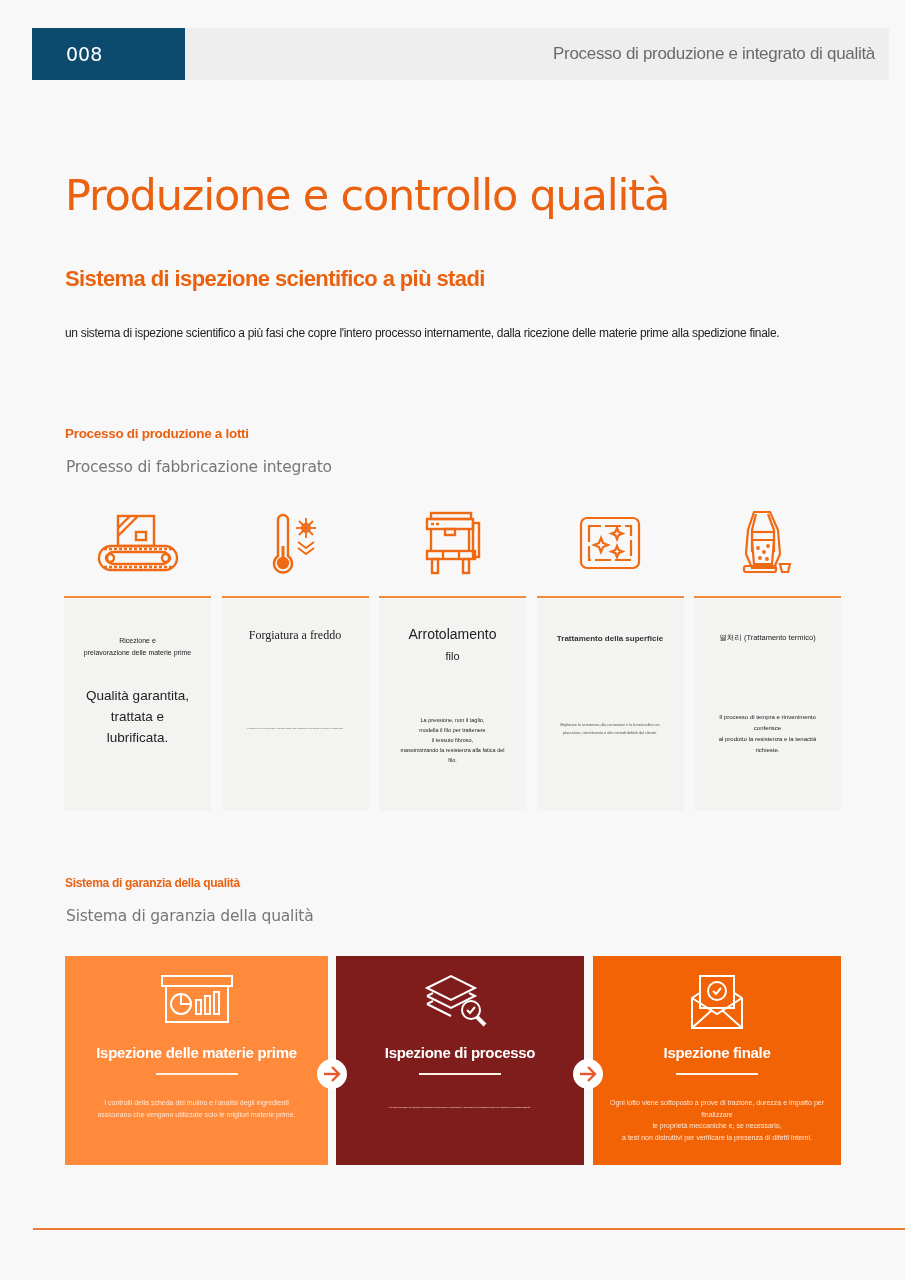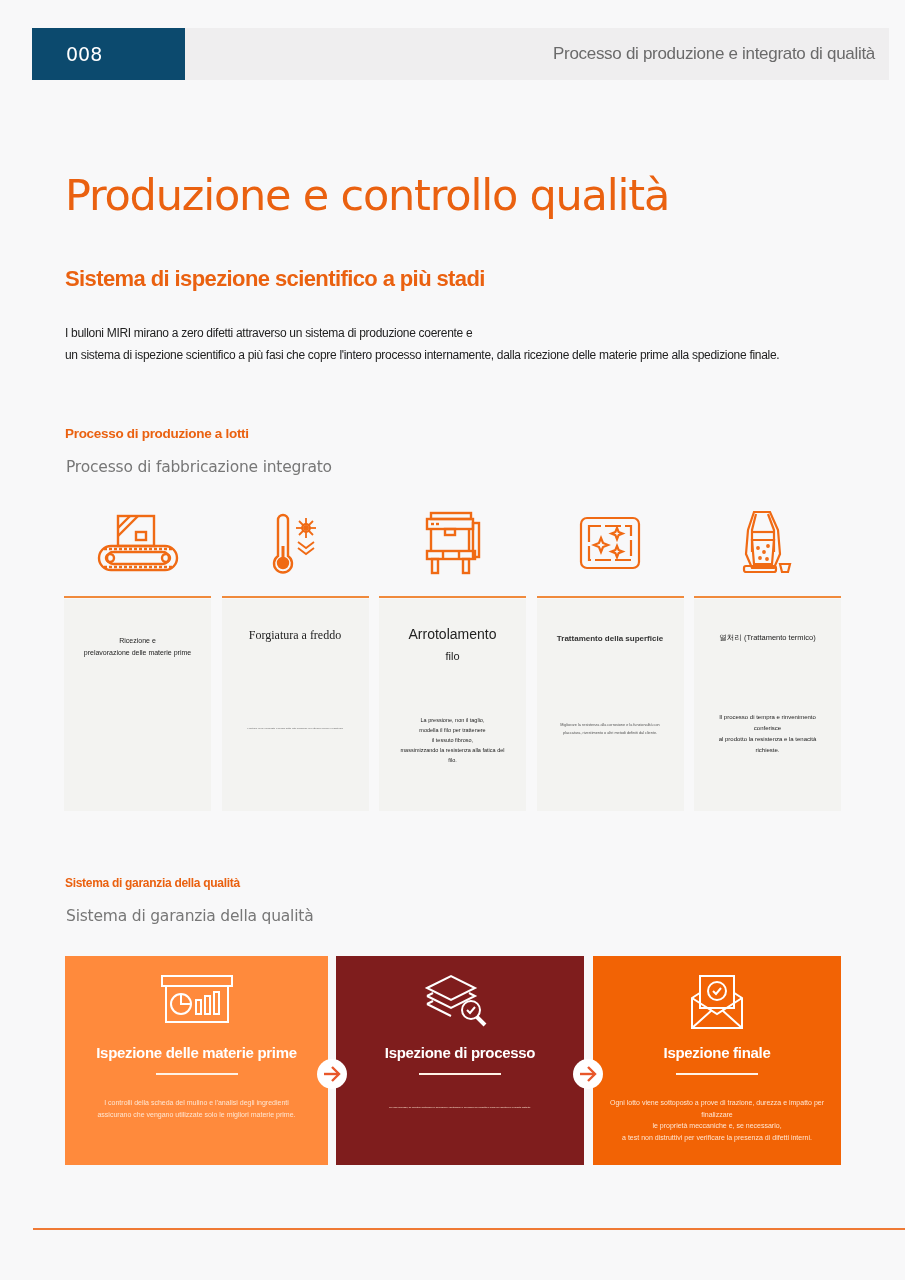--- a/index.html
+++ b/index.html
@@ -38,21 +38,20 @@
 </head>
 <body>
 
 <div class="header-bar"></div>
 <div class="page-num">008</div>
 <div class="header-title">Processo di produzione e integrato di qualità</div>
 
 <h1 class="main-title">Produzione e controllo qualità</h1>
 <h2 class="sub-title">Sistema di ispezione scientifico a più stadi</h2>
 <div class="intro">
-  <div>I bulloni MIRI mirano a zero difetti attraverso un sistema di produzione coerente e</div>
   <div>un sistema di ispezione scientifico a più fasi che copre l'intero processo internamente, dalla ricezione delle materie prime alla spedizione finale.</div>
 </div>
 
 <div class="sec-label" style="top:426px;">Processo di produzione a lotti</div>
 <div class="sec-sub" style="top:458px;">Processo di fabbricazione integrato</div>
 
 <div class="steps">
 
   <div class="step">
     <div class="step-icon">
@@ -67,20 +66,25 @@
           <circle cx="70" cy="46" r="4"></circle>
         <line x1="8" y1="37" x2="76" y2="37" stroke-dasharray="3 2"></line>
         <line x1="8" y1="55" x2="76" y2="55" stroke-dasharray="3 2"></line>
       </svg>
     </div>
     <div class="step-line"></div>
     <div class="step-card">
       <div class="step-title" style="top:36px;font-size:7px;line-height:12px;">
         <div>Ricezione e</div>
         <div>prelavorazione delle materie prime</div>
+      </div>
+      <div class="step-desc" style="top:86px;font-size:13.5px;line-height:21px;">
+        <div>Qualità garantita,</div>
+        <div>trattata e</div>
+        <div>lubrificata.</div>
       </div>
     </div>
   </div>
 
   <div class="step">
     <div class="step-icon">
       <svg width="50" height="62" viewBox="0 0 50 62" fill="none" stroke="#f06a14" stroke-width="2.4">
         <path d="M8 44 V8 a5 5 0 0 1 10 0 V44 a9 9 0 1 1 -10 0 Z"></path>
         <circle cx="13" cy="51" r="5" fill="#f06a14"></circle>
         <line x1="13" y1="34" x2="13" y2="46" stroke-width="3"></line>

